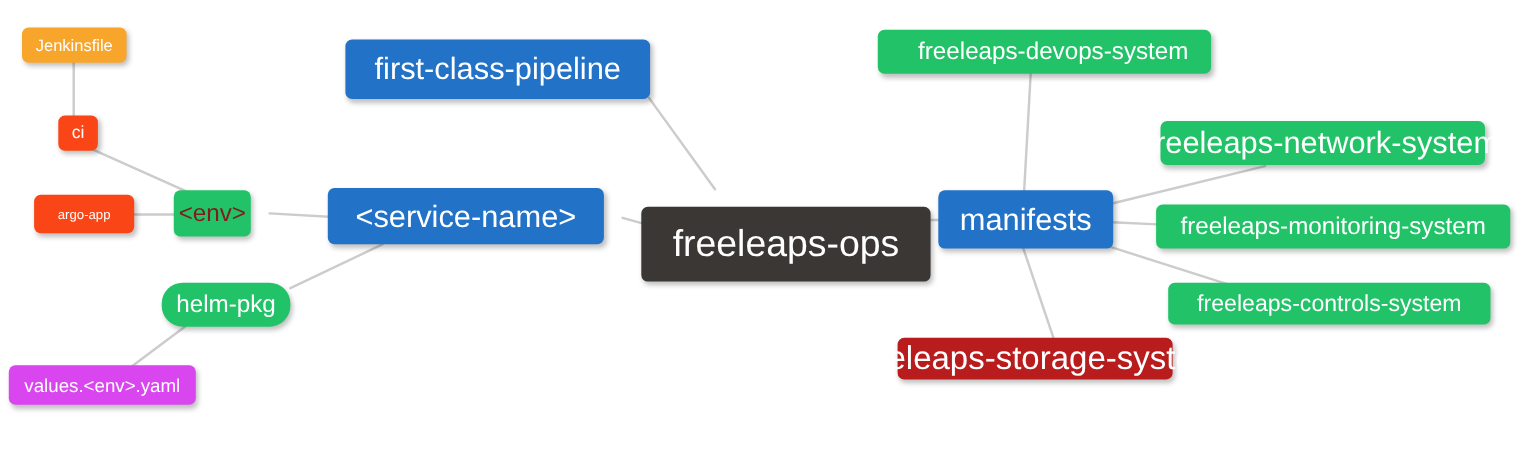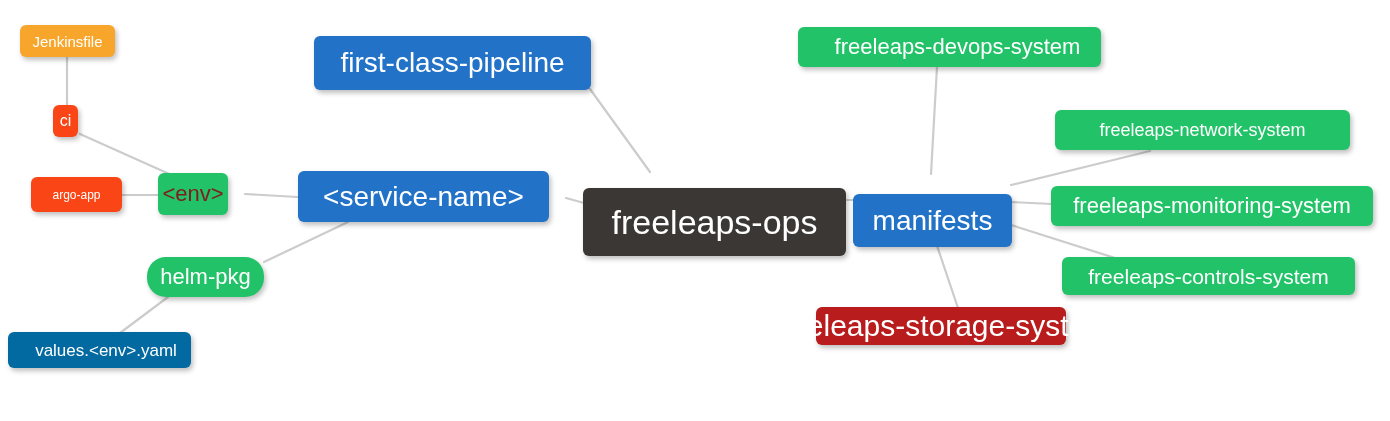--- a/index.html
+++ b/index.html
@@ -40,28 +40,28 @@
       <line x1="566" y1="198" x2="584" y2="203" stroke="#CCCCCC" stroke-width="2.2" stroke-linecap="round"></line>
       <line x1="845" y1="200" x2="855" y2="200" stroke="#CCCCCC" stroke-width="2.2" stroke-linecap="round"></line>
       <line x1="931" y1="174" x2="937" y2="67" stroke="#CCCCCC" stroke-width="2.2" stroke-linecap="round"></line>
       <line x1="1011" y1="185" x2="1150" y2="151" stroke="#CCCCCC" stroke-width="2.2" stroke-linecap="round"></line>
       <line x1="1011" y1="202" x2="1052" y2="204" stroke="#CCCCCC" stroke-width="2.2" stroke-linecap="round"></line>
       <line x1="1008" y1="224" x2="1115" y2="258" stroke="#CCCCCC" stroke-width="2.2" stroke-linecap="round"></line>
       <line x1="930" y1="225" x2="958" y2="308" stroke="#CCCCCC" stroke-width="2.2" stroke-linecap="round"></line>
     </svg>
   <div id="node-layer">
       <div class="node" style="left: 20px; top: 25px; width: 95px; height: 32px; font-size: 15px; background: rgb(248, 166, 43); color: rgb(255, 255, 255);">Jenkinsfile</div>
-      <div class="node" style="left: 53px; top: 105px; width: 25px; height: 32px; font-size: 16px; background: rgb(250, 70, 22); color: rgb(255, 255, 255);">ci</div>
+      <div class="node" style="left: 53px; top: 105px; width: 36px; height: 32px; font-size: 16px; background: rgb(250, 70, 22); color: rgb(255, 255, 255);">ci</div>
       <div class="node" style="left: 31px; top: 177px; width: 91px; height: 35px; font-size: 12px; background: rgb(250, 70, 22); color: rgb(255, 255, 255);">argo-app</div>
       <div class="node" style="left: 158px; top: 173px; width: 70px; height: 42px; font-size: 22px; background: rgb(34, 195, 104); color: #7f1d1d;">&lt;env&gt;</div>
       <div class="node" style="left: 147px; top: 257px; width: 117px; height: 40px; font-size: 22px; background: rgb(34, 195, 104); color: rgb(255, 255, 255); border-radius: 19px;">helm-pkg</div>
-      <div class="node" style="left: 8px; top: 332px; width: 170px; height: 36px; font-size: 17px; background: #0369a1; color: rgb(255, 255, 255); padding-left: 13px;">values.&lt;env&gt;.yaml</div>
+      <div class="node" style="left: 8px; top: 332px; width: 170px; height: 36px; font-size: 17px; background: #d946ef; color: rgb(255, 255, 255);">values.&lt;env&gt;.yaml</div>
       <div class="node" style="left: 314px; top: 36px; width: 277px; height: 54px; font-size: 28px; background: rgb(34, 114, 200); color: rgb(255, 255, 255);">first-class-pipeline</div>
       <div class="node" style="left: 298px; top: 171px; width: 251px; height: 51px; font-size: 28px; background: rgb(34, 114, 200); color: rgb(255, 255, 255);">&lt;service-name&gt;</div>
       <div class="node" style="left: 583px; top: 188px; width: 263px; height: 68px; font-size: 34px; background: rgb(59, 55, 53); color: rgb(255, 255, 255);">freeleaps-ops</div>
-      <div class="node" style="left: 853px; top: 173px; width: 159px; height: 53px; font-size: 28px; background: rgb(34, 114, 200); color: rgb(255, 255, 255); margin-top: 21px;">manifests</div>
+      <div class="node" style="left: 853px; top: 173px; width: 159px; height: 53px; font-size: 28px; background: rgb(34, 114, 200); color: rgb(255, 255, 255);">manifests</div>
       <div class="node" style="left: 798px; top: 27px; width: 287px; height: 40px; font-size: 22px; background: rgb(34, 195, 104); color: rgb(255, 255, 255); padding-left: 16px;">freeleaps-devops-system</div>
-      <div class="node" style="left: 1055px; top: 110px; width: 295px; height: 40px; font-size: 18px; background: rgb(34, 195, 104); color: rgb(255, 255, 255);">freeleaps-network-system</div>
+      <div class="node" style="left: 1055px; top: 110px; width: 295px; height: 40px; font-size: 28px; background: rgb(34, 195, 104); color: rgb(255, 255, 255);">freeleaps-network-system</div>
       <div class="node" style="left: 1051px; top: 186px; width: 322px; height: 40px; font-size: 22px; background: rgb(34, 195, 104); color: rgb(255, 255, 255);">freeleaps-monitoring-system</div>
       <div class="node" style="left: 1062px; top: 257px; width: 293px; height: 38px; font-size: 21px; background: rgb(34, 195, 104); color: rgb(255, 255, 255);">freeleaps-controls-system</div>
       <div class="node" style="left: 816px; top: 307px; width: 250px; height: 38px; font-size: 30px; background: #b91c1c; color: rgb(255, 255, 255);">freeleaps-storage-system</div>
     </div>
 </div>
 
 </body></html>

